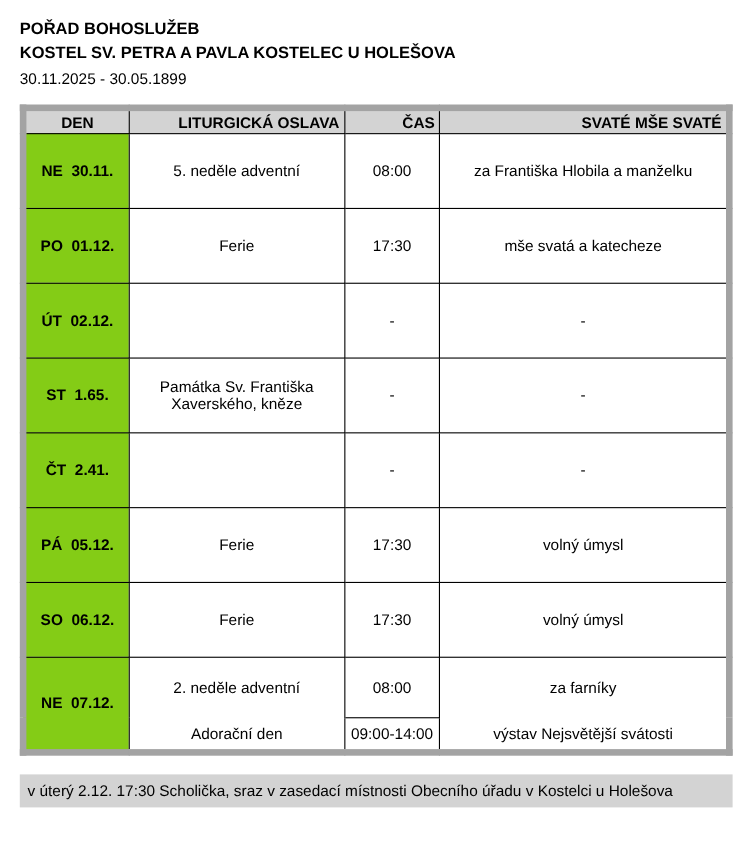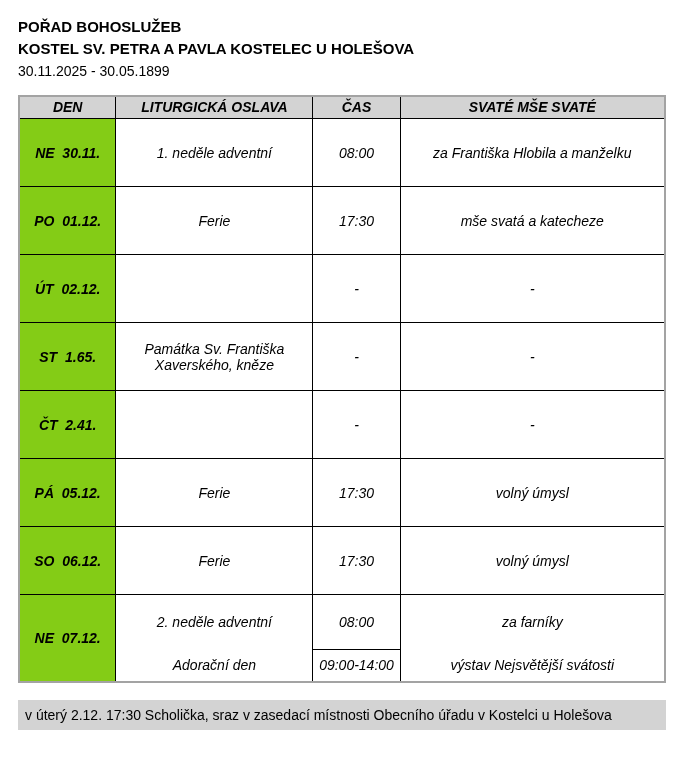--- a/index.html
+++ b/index.html
@@ -22,37 +22,37 @@
   }
   .date-line {
     font-size: 14px;
     margin-top: 3px;
   }
 
   
   table.schedule {
     width: 100%;
     border-collapse: collapse;
-    border: 2px solid #a3a3a3;
+    border: 6px solid #a3a3a3;
     table-layout: fixed;
-    font-style: italic;
   }
   table.schedule th,
   table.schedule td {
     border: 1px solid #000;
     font-size: 14px;
     text-align: center;
     vertical-align: middle;
     padding: 2px 4px;
   }
   table.schedule thead th {
     background: #d3d3d3;
     height: 23px;
     font-weight: bold;
     padding: 2px 4px;
+    text-align: right;
   }
   table.schedule thead th.den-h {
     text-align: center;
   }
   td.den {
     background: #84cc16;
     text-align: left;
     padding-left: 8px;
     font-weight: bold;
     white-space: pre;
@@ -95,21 +95,21 @@
       <tr>
         <th class="den-h">DEN</th>
         <th>LITURGICKÁ OSLAVA</th>
         <th>ČAS</th>
         <th>SVATÉ MŠE SVATÉ</th>
       </tr>
     </thead>
     <tbody>
       <tr class="data-row">
         <td class="den">NE  30.11.</td>
-        <td>1. neděle adventní</td>
+        <td>5. neděle adventní</td>
         <td>08:00</td>
         <td>za Františka Hlobila a manželku</td>
       </tr>
       <tr class="data-row">
         <td class="den">PO  01.12.</td>
         <td>Ferie</td>
         <td>17:30</td>
         <td>mše svatá a katecheze</td>
       </tr>
       <tr class="data-row">

